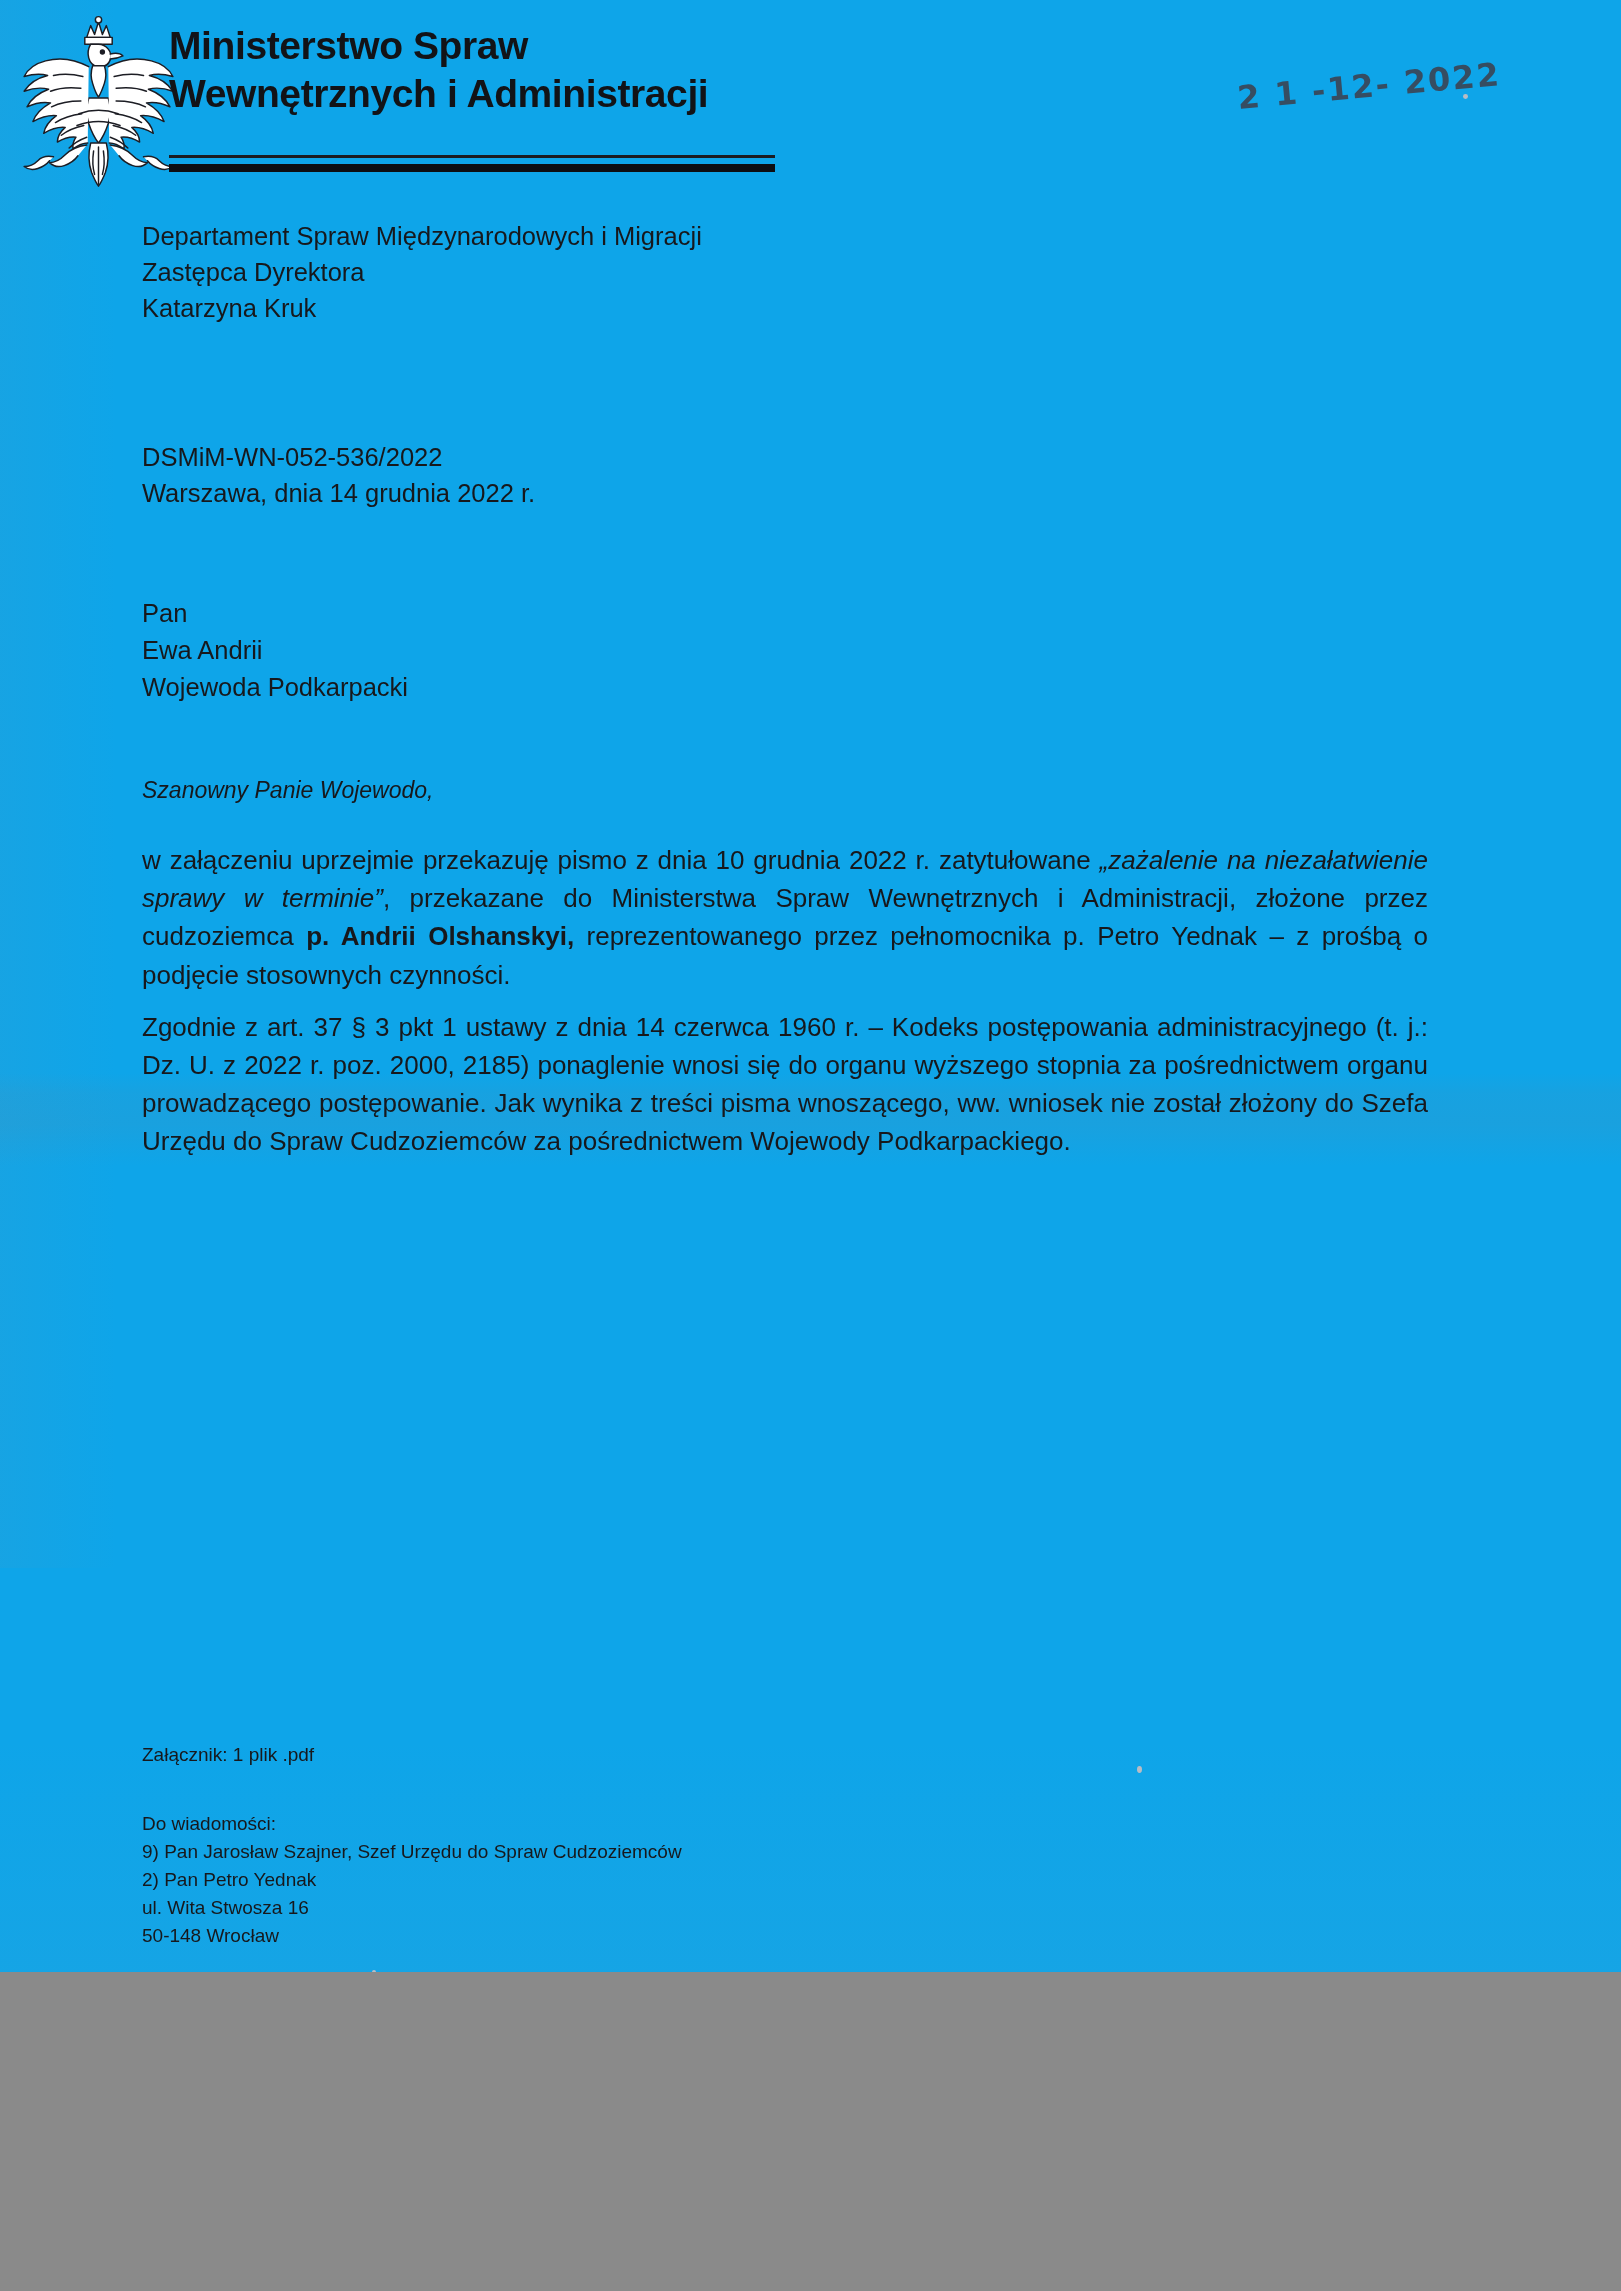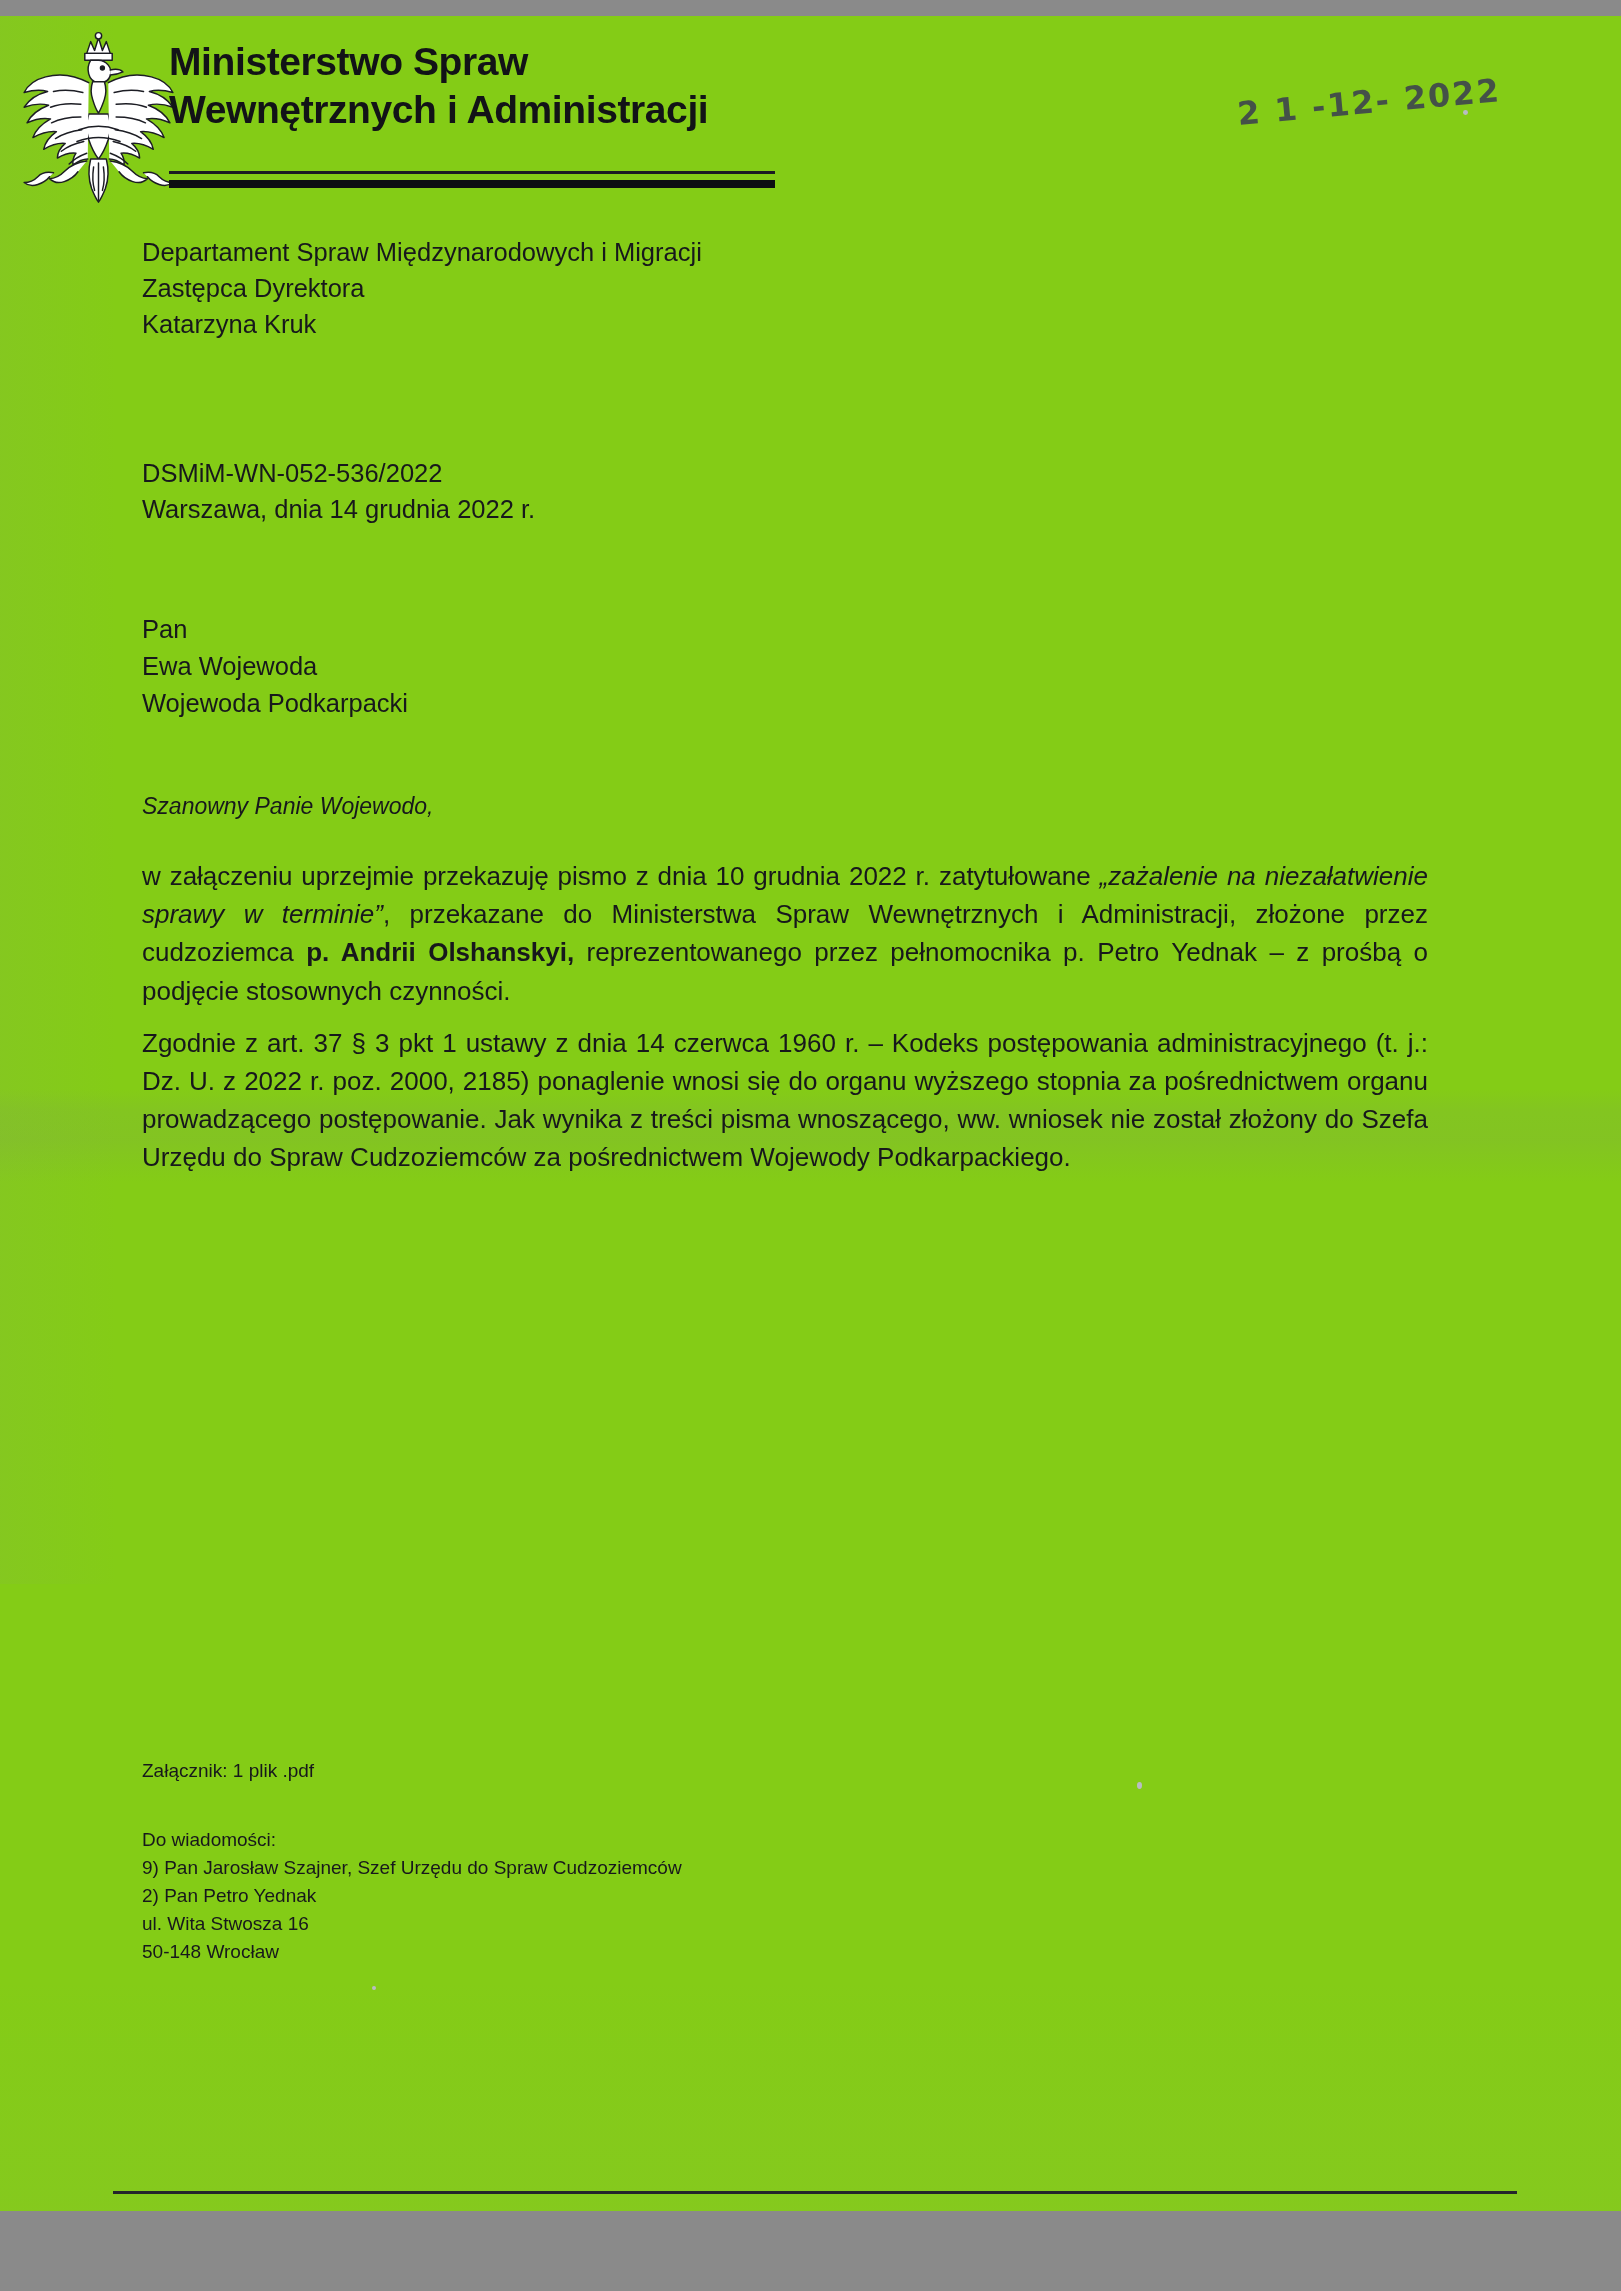--- a/index.html
+++ b/index.html
@@ -3,23 +3,23 @@
 <meta charset="utf-8">
 <style>
   html, body {
     margin: 0;
     padding: 0;
     background: #8a8a8a;
   }
   .page {
     position: relative;
     width: 1621px;
-    height: 2195px;
-    margin: 16px auto;
-    background: #84cc16;
+    height: 1972px;
+    margin: 0 auto;
+    background: #0ea5e9;
     overflow: hidden;
     font-family: "Liberation Sans", sans-serif;
     color: #17181c;
   }
 
   
   .scan-band {
     position: absolute;
     left: 0; right: 0;
     pointer-events: none;
@@ -240,21 +240,21 @@
     <div>Katarzyna Kruk</div>
   </div>
 
   <div class="blk refnum">
     <div>DSMiM-WN-052-536/2022</div>
     <div>Warszawa, dnia 14 grudnia 2022 r.</div>
   </div>
 
   <div class="blk addressee">
     <div>Pan</div>
-    <div>Ewa Wojewoda</div>
+    <div>Ewa Andrii</div>
     <div>Wojewoda Podkarpacki</div>
   </div>
 
   <div class="blk salutation">Szanowny Panie Wojewodo,</div>
 
   <div class="body-text">
     <p><span>w załączeniu uprzejmie przekazuję pismo z dnia 10 grudnia 2022 r. zatytułowane </span><span class="it">„zażalenie na niezałatwienie sprawy w terminie”</span><span>, przekazane do Ministerstwa Spraw Wewnętrznych i Administracji, złożone przez cudzoziemca </span><span class="bd">p. Andrii Olshanskyi,</span><span> reprezentowanego przez pełnomocnika p. Petro Yednak – z prośbą o podjęcie stosownych czynności.</span></p>
     <p>Zgodnie z art. 37 § 3 pkt 1 ustawy z dnia 14 czerwca 1960 r. – Kodeks postępowania administracyjnego (t. j.: Dz. U. z 2022 r. poz. 2000, 2185) ponaglenie wnosi się do organu wyższego stopnia za pośrednictwem organu prowadzącego postępowanie. Jak wynika z treści pisma wnoszącego, ww. wniosek nie został złożony do Szefa Urzędu do Spraw Cudzoziemców za pośrednictwem Wojewody Podkarpackiego.</p>
   </div>
 

